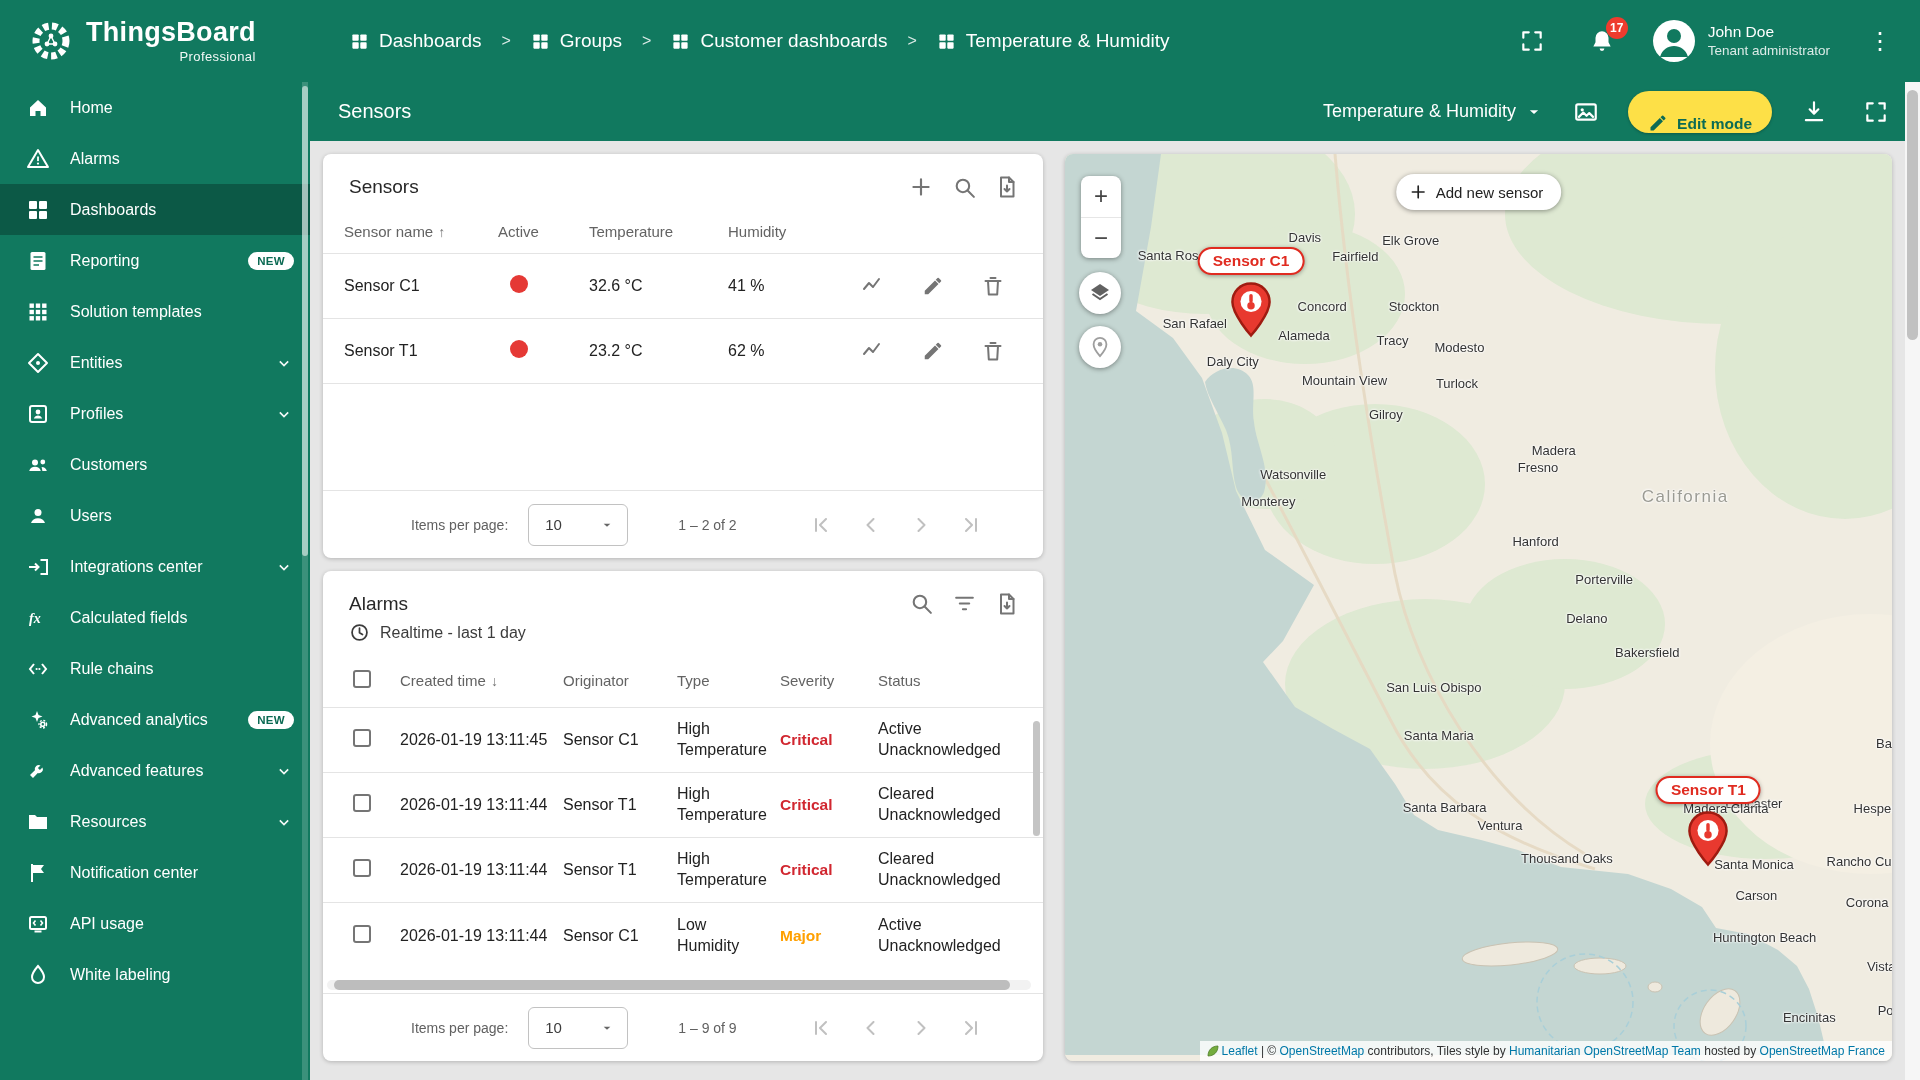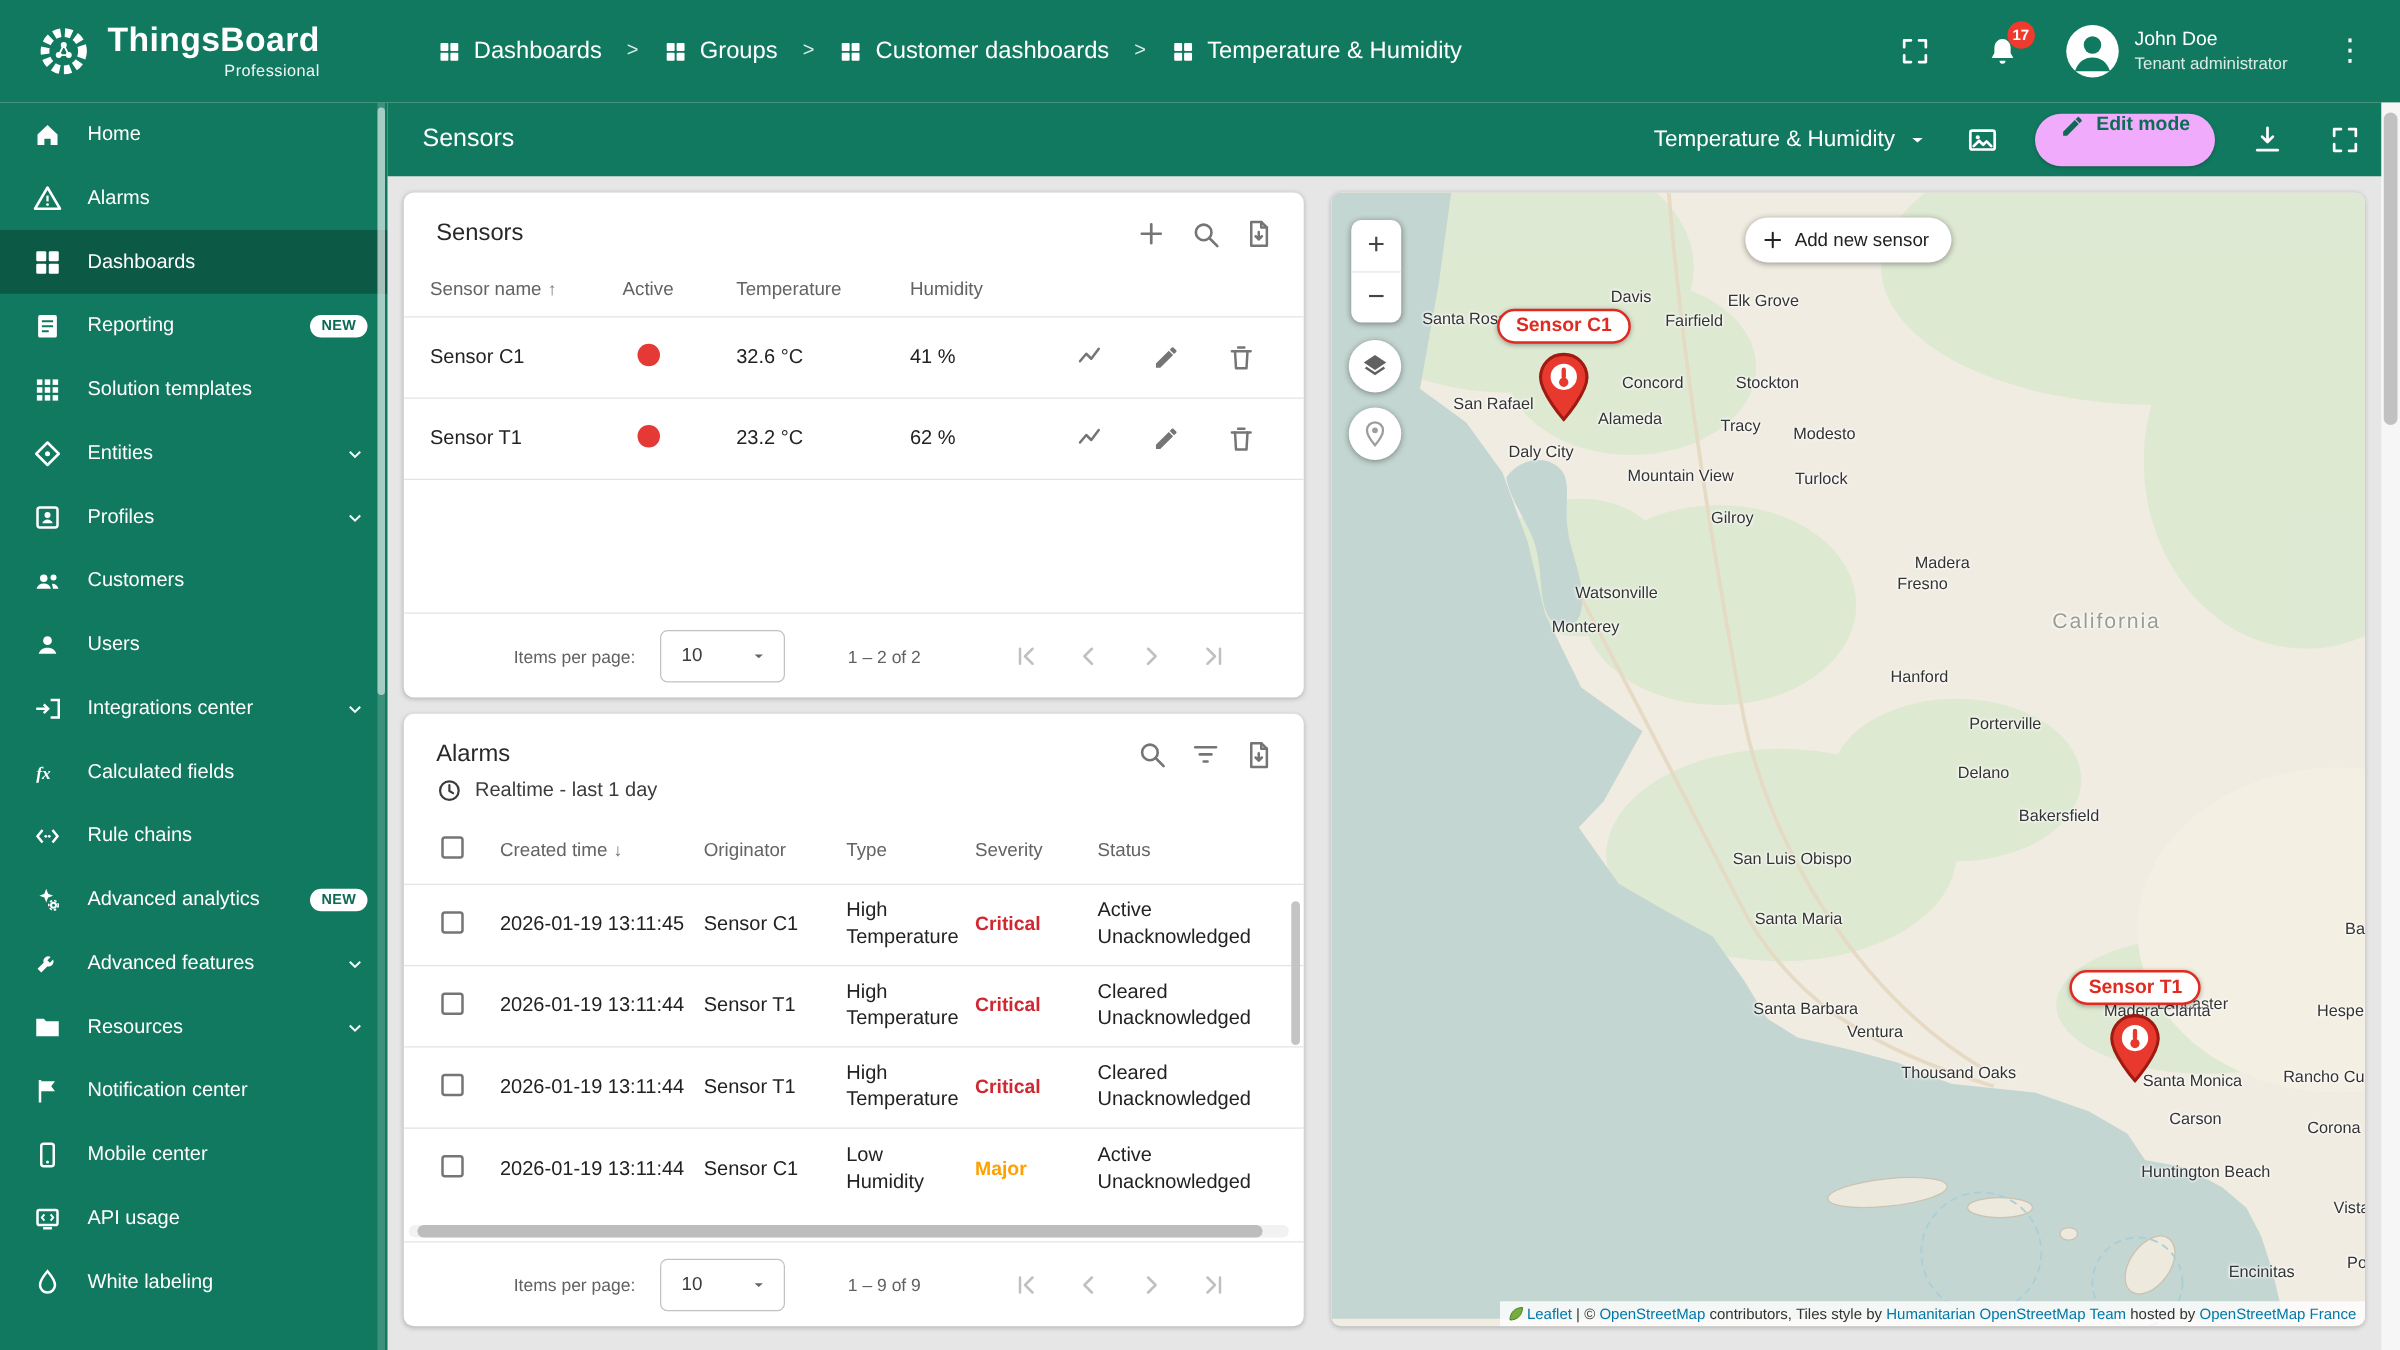--- a/index.html
+++ b/index.html
@@ -31,21 +31,21 @@
   .nav-item .chev{margin-left:auto;opacity:.95;}
   .badge-new{margin-left:auto;background:#fff;color:#0b6a53;font-size:11.5px;font-weight:700;border-radius:10px;padding:3px 9px;letter-spacing:.3px;}
   .side-scroll{position:absolute;right:2px;top:0;bottom:0;width:6px;background:rgba(255,255,255,.18);}
   .side-scroll .thumb{position:absolute;top:4px;width:6px;height:470px;background:rgba(255,255,255,.55);border-radius:3px;}
 
   
   .subbar{position:absolute;left:310px;top:82px;right:0;height:59px;background:var(--teal);display:flex;align-items:center;color:#fff;z-index:10;padding:0 24px 0 28px;}
   .subbar .ptitle{font-size:20px;font-weight:500;}
   .sub-right{margin-left:auto;display:flex;align-items:center;gap:22px;}
   .state-select{display:flex;align-items:center;gap:8px;font-size:18px;cursor:pointer;}
-  .editbtn{background:#f0abfc;color:var(--teal-dark);border-radius:21px;height:42px;display:flex;align-items:flex-start;gap:9px;padding:0 20px;font-size:15.5px;font-weight:600;cursor:pointer;box-shadow:0 1px 3px rgba(0,0,0,.25);}
+  .editbtn{background:#fde047;color:var(--teal-dark);border-radius:21px;height:42px;display:flex;align-items:flex-end;gap:9px;padding:0 20px;font-size:15.5px;font-weight:600;cursor:pointer;box-shadow:0 1px 3px rgba(0,0,0,.25);}
 
   
   .main{position:absolute;left:310px;top:141px;right:15px;bottom:0;background:#e6e6e6;}
   .card{position:absolute;background:#fff;border-radius:8px;box-shadow:0 1px 4px rgba(0,0,0,.22);overflow:hidden;}
   #sensors-card{left:13px;top:13px;width:720px;height:404px;}
   #alarms-card{left:13px;top:430px;width:720px;height:490px;}
   #map-card{left:755px;top:13px;width:827px;height:907px;}
 
   .wtitle-row{display:flex;align-items:center;padding:20px 24px 10px 26px;}
   .wtitle{font-size:19px;font-weight:500;color:#282828;}
@@ -341,27 +341,20 @@
     <svg class="chev" width="20" height="20" viewBox="0 0 24 24">
         <path d="M7 10l5 5 5-5" fill="none" stroke="#fff" stroke-width="2"></path>
       </svg>
   </div>
   <div class="nav-item">
     <svg width="24" height="24" viewBox="0 0 24 24">
         <path d="M6 3v18" stroke="#fff" stroke-width="2"></path>
         <path d="M6 4h12l-3 4 3 4H6z" fill="#fff"></path>
       </svg>
     <span>Notification center</span>
-  </div>
-  <div class="nav-item">
-    <svg width="24" height="24" viewBox="0 0 24 24">
-        <rect x="7" y="3" width="10" height="18" rx="2" fill="none" stroke="#fff" stroke-width="2"></rect>
-        <circle cx="12" cy="17.6" r="1.2" fill="#fff"></circle>
-      </svg>
-    <span>Mobile center</span>
   </div>
   <div class="nav-item">
     <svg width="24" height="24" viewBox="0 0 24 24">
         <rect x="4" y="5" width="16" height="12" rx="1.5" fill="none" stroke="#fff" stroke-width="2"></rect>
         <path d="M8.5 19.5h7" stroke="#fff" stroke-width="2"></path>
         <path d="M9.5 8.5 7.5 11l2 2.5M14.5 8.5l2 2.5-2 2.5" fill="none" stroke="#fff" stroke-width="1.6"></path>
       </svg>
     <span>API usage</span>
   </div>
   <div class="nav-item">

